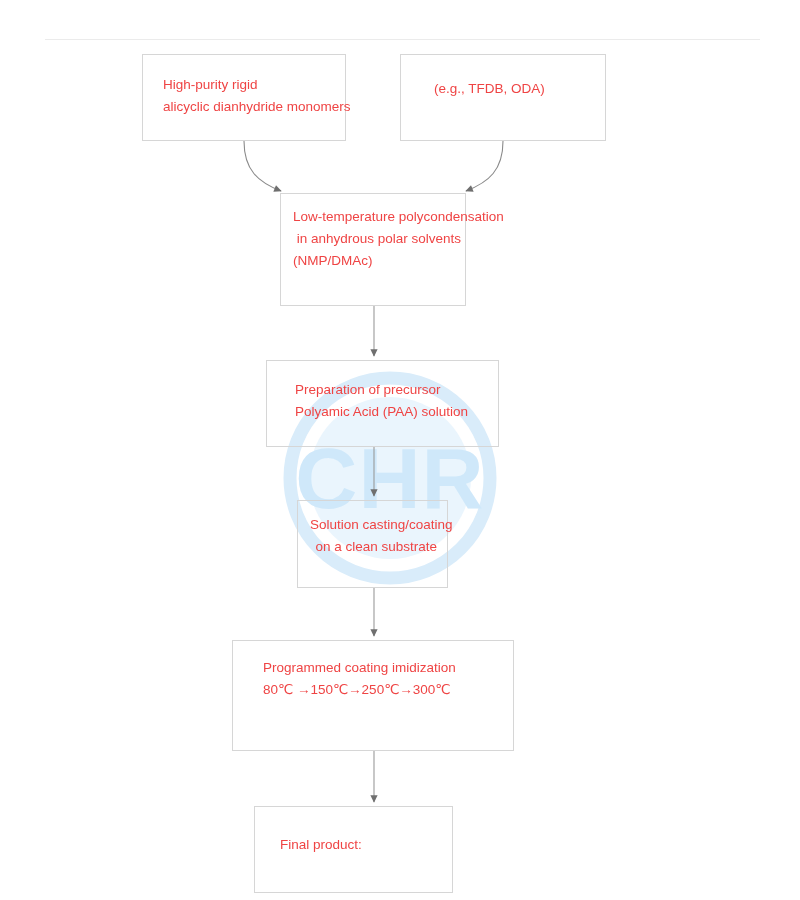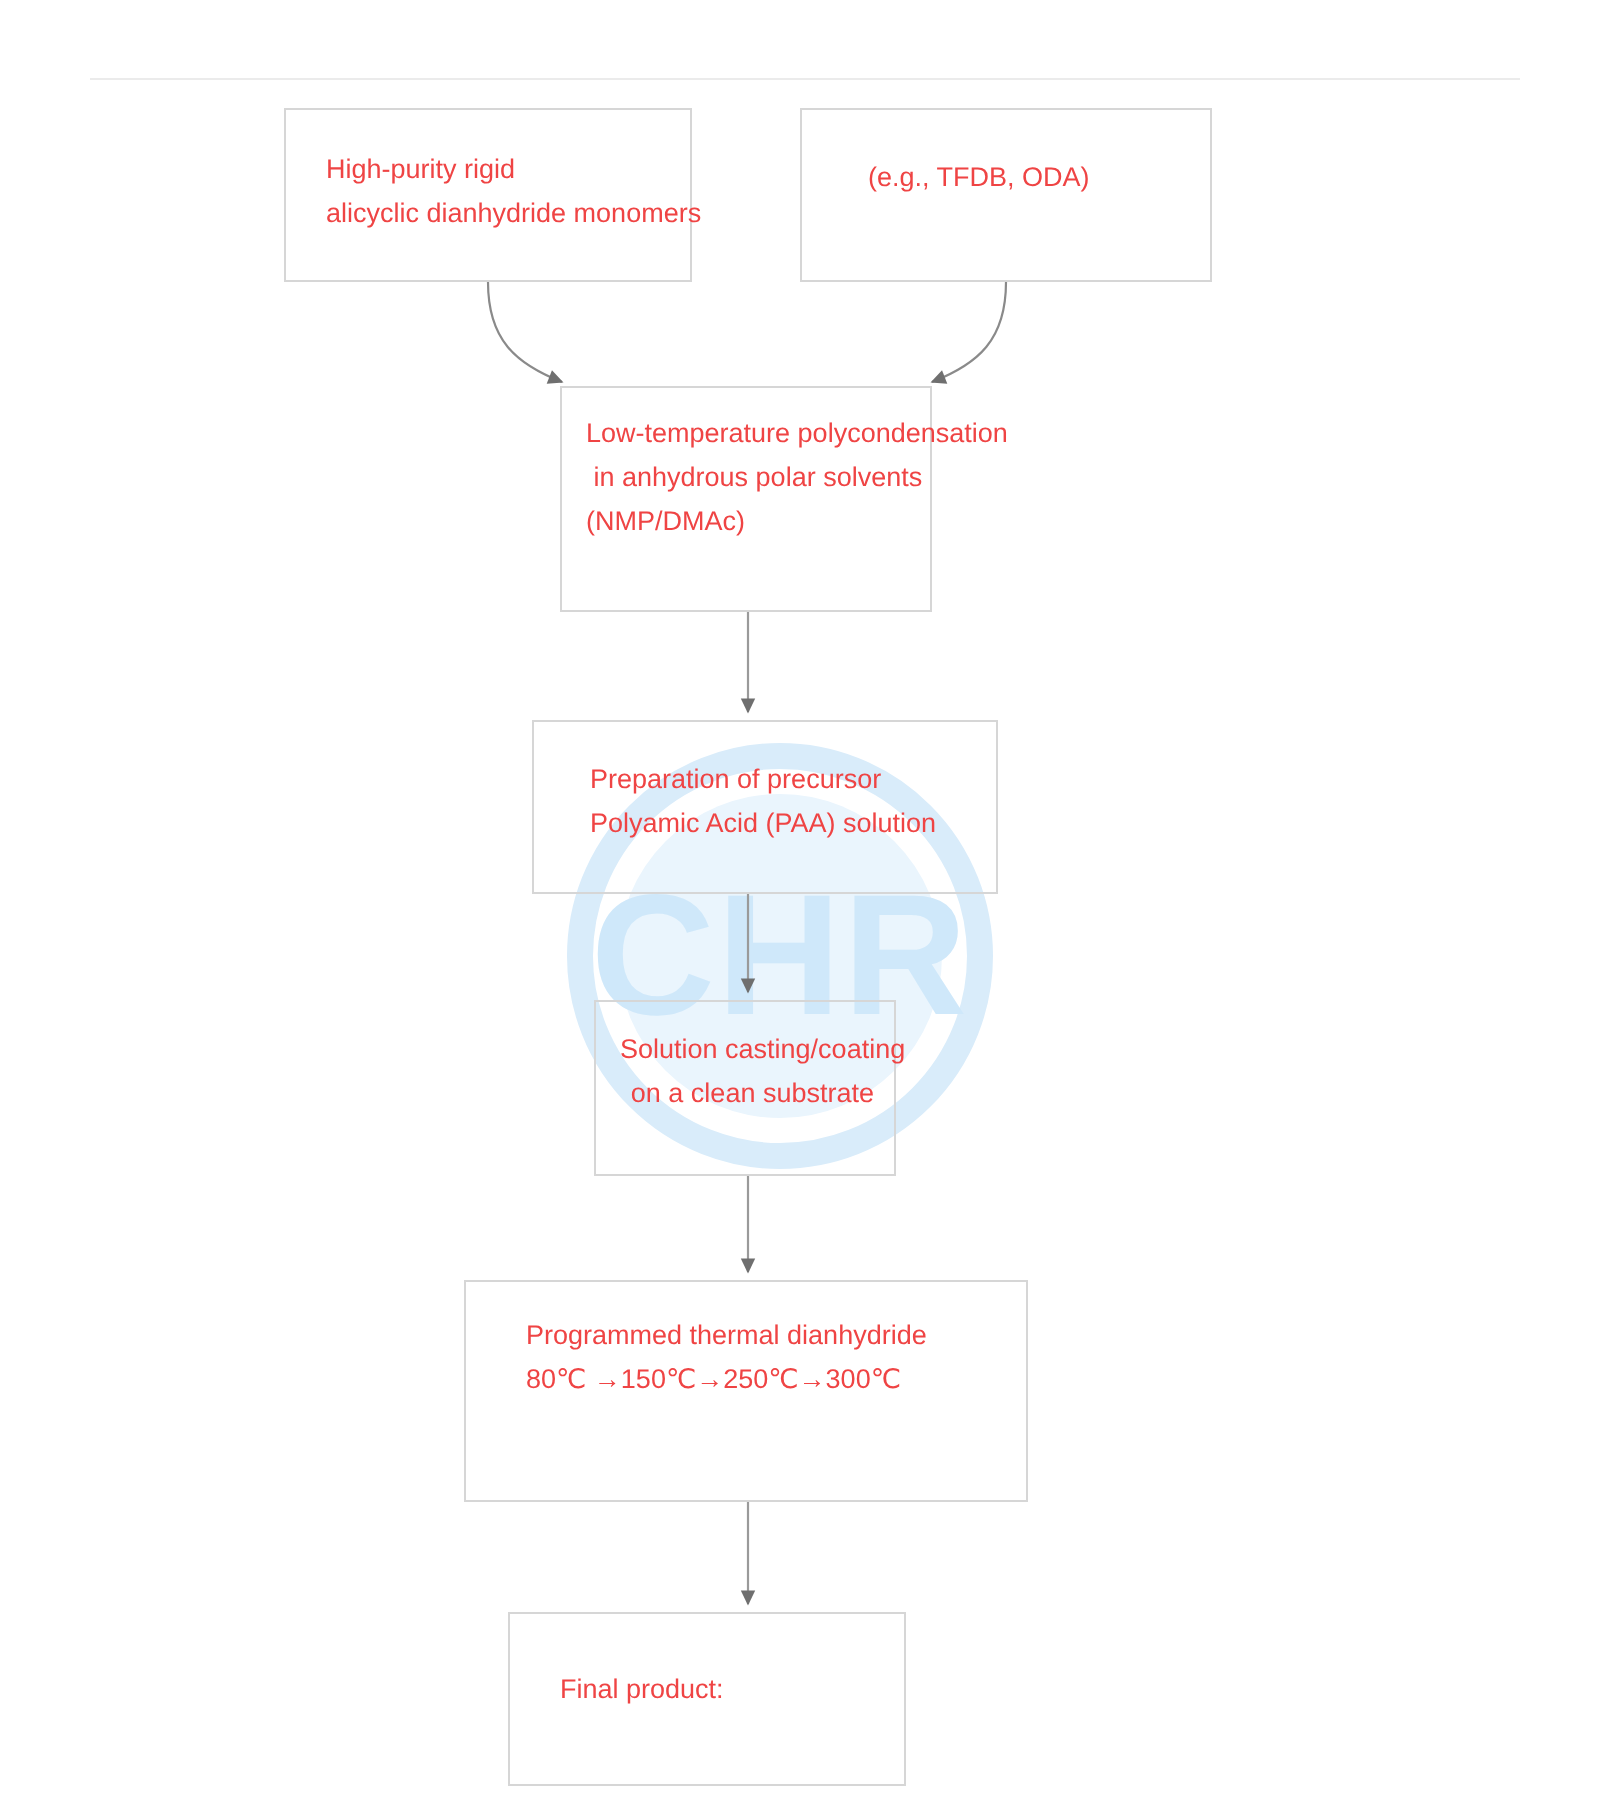--- a/index.html
+++ b/index.html
@@ -145,21 +145,21 @@
 
   <div class="node" id="node-casting">
     <div class="lines">
       <div class="line">Solution casting/coating</div>
       <div class="line">on a clean substrate</div>
     </div>
   </div>
 
   <div class="node" id="node-imidization">
     <div class="lines">
-      <div class="line">Programmed thermal dianhydride</div>
+      <div class="line">Programmed coating imidization</div>
       <div class="line">80℃ →150℃→250℃→300℃</div>
     </div>
   </div>
 
   <div class="node" id="node-final">
     <div class="lines">
       <div class="line">Final product:</div>
     </div>
   </div>
 

